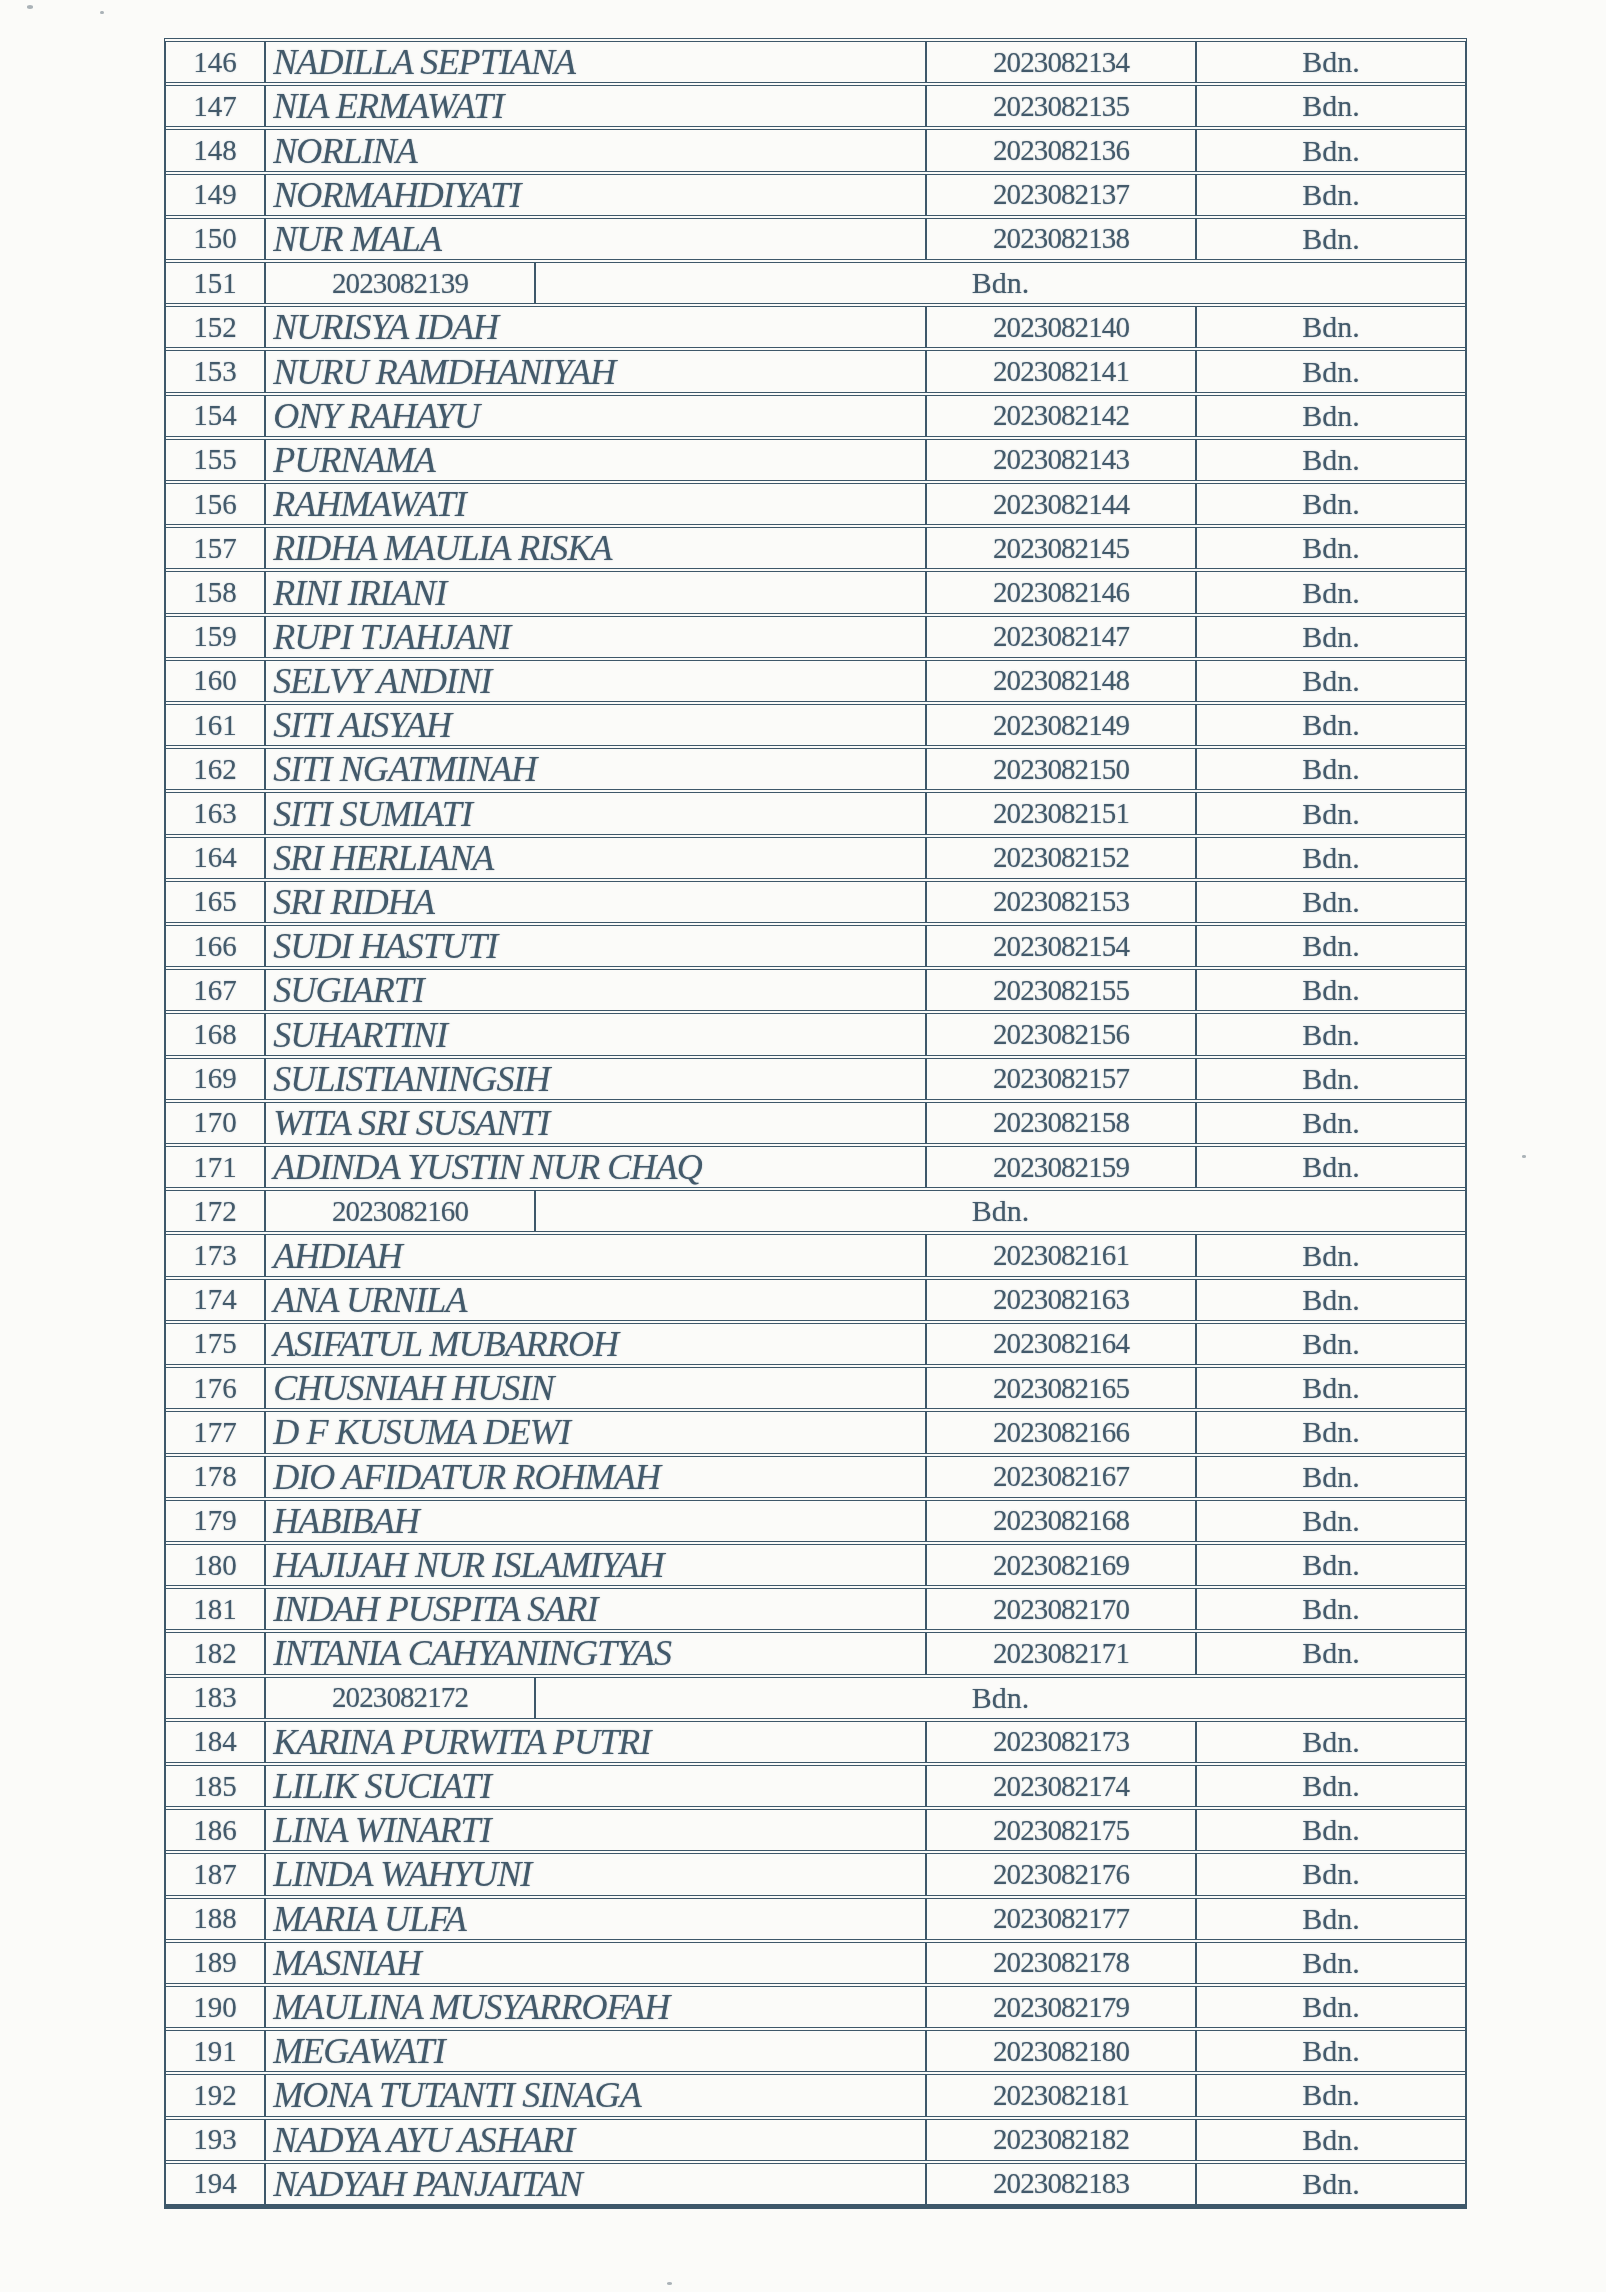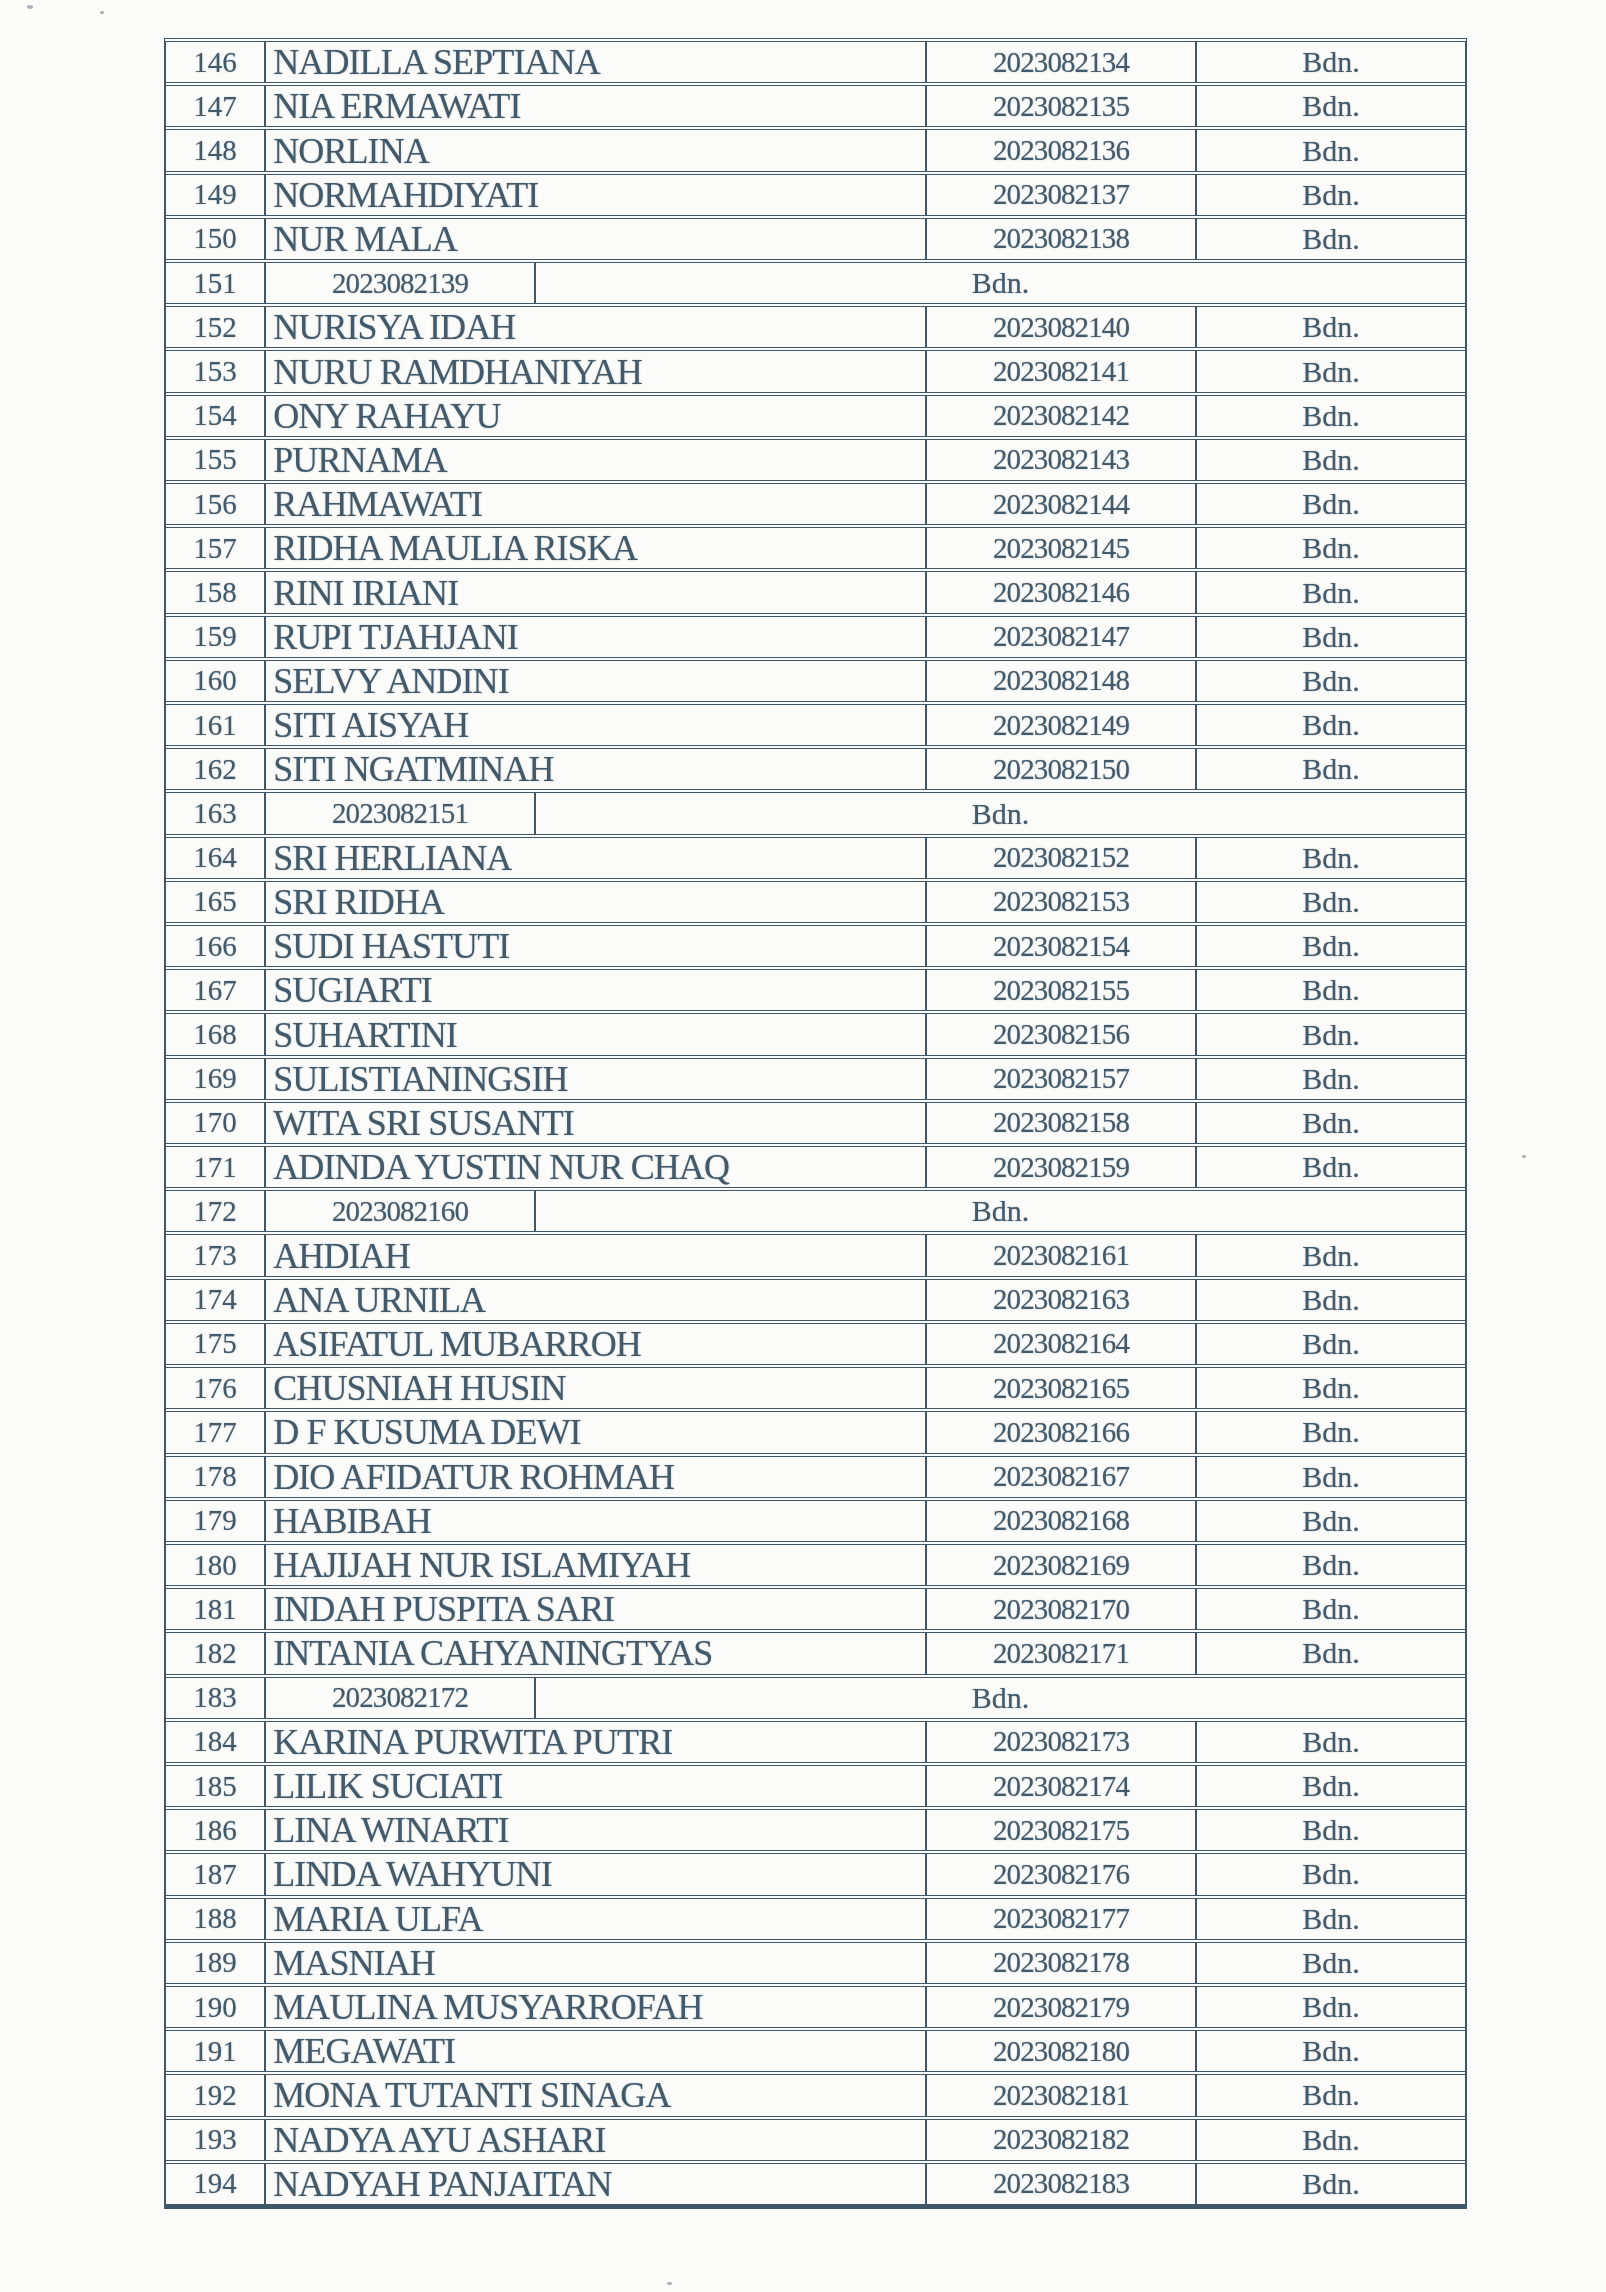--- a/index.html
+++ b/index.html
@@ -53,20 +53,21 @@
     font-size: 29px;
     border-right: 2.7px solid var(--border);
   }
   .cell.name {
     width: 661px;
     justify-content: flex-start;
     padding-left: 7.2px;
     font-size: 36px;
     letter-spacing: -0.9px;
     border-right: 2.7px solid var(--border);
+    font-style: italic;
   }
   .cell.id {
     width: 270px;
     justify-content: center;
     font-size: 29px;
     letter-spacing: -0.9px;
     border-right: 2.7px solid var(--border);
   }
   .cell.status {
     flex: 1;
@@ -180,20 +181,21 @@
         <div class="cell status">Bdn.</div>
       </div>
       <div class="row">
         <div class="cell no">162</div>
         <div class="cell name">SITI NGATMINAH</div>
         <div class="cell id">2023082150</div>
         <div class="cell status">Bdn.</div>
       </div>
       <div class="row">
         <div class="cell no">163</div>
+        <div class="cell name">SITI SUMIATI</div>
         <div class="cell id">2023082151</div>
         <div class="cell status">Bdn.</div>
       </div>
       <div class="row">
         <div class="cell no">164</div>
         <div class="cell name">SRI HERLIANA</div>
         <div class="cell id">2023082152</div>
         <div class="cell status">Bdn.</div>
       </div>
       <div class="row">

